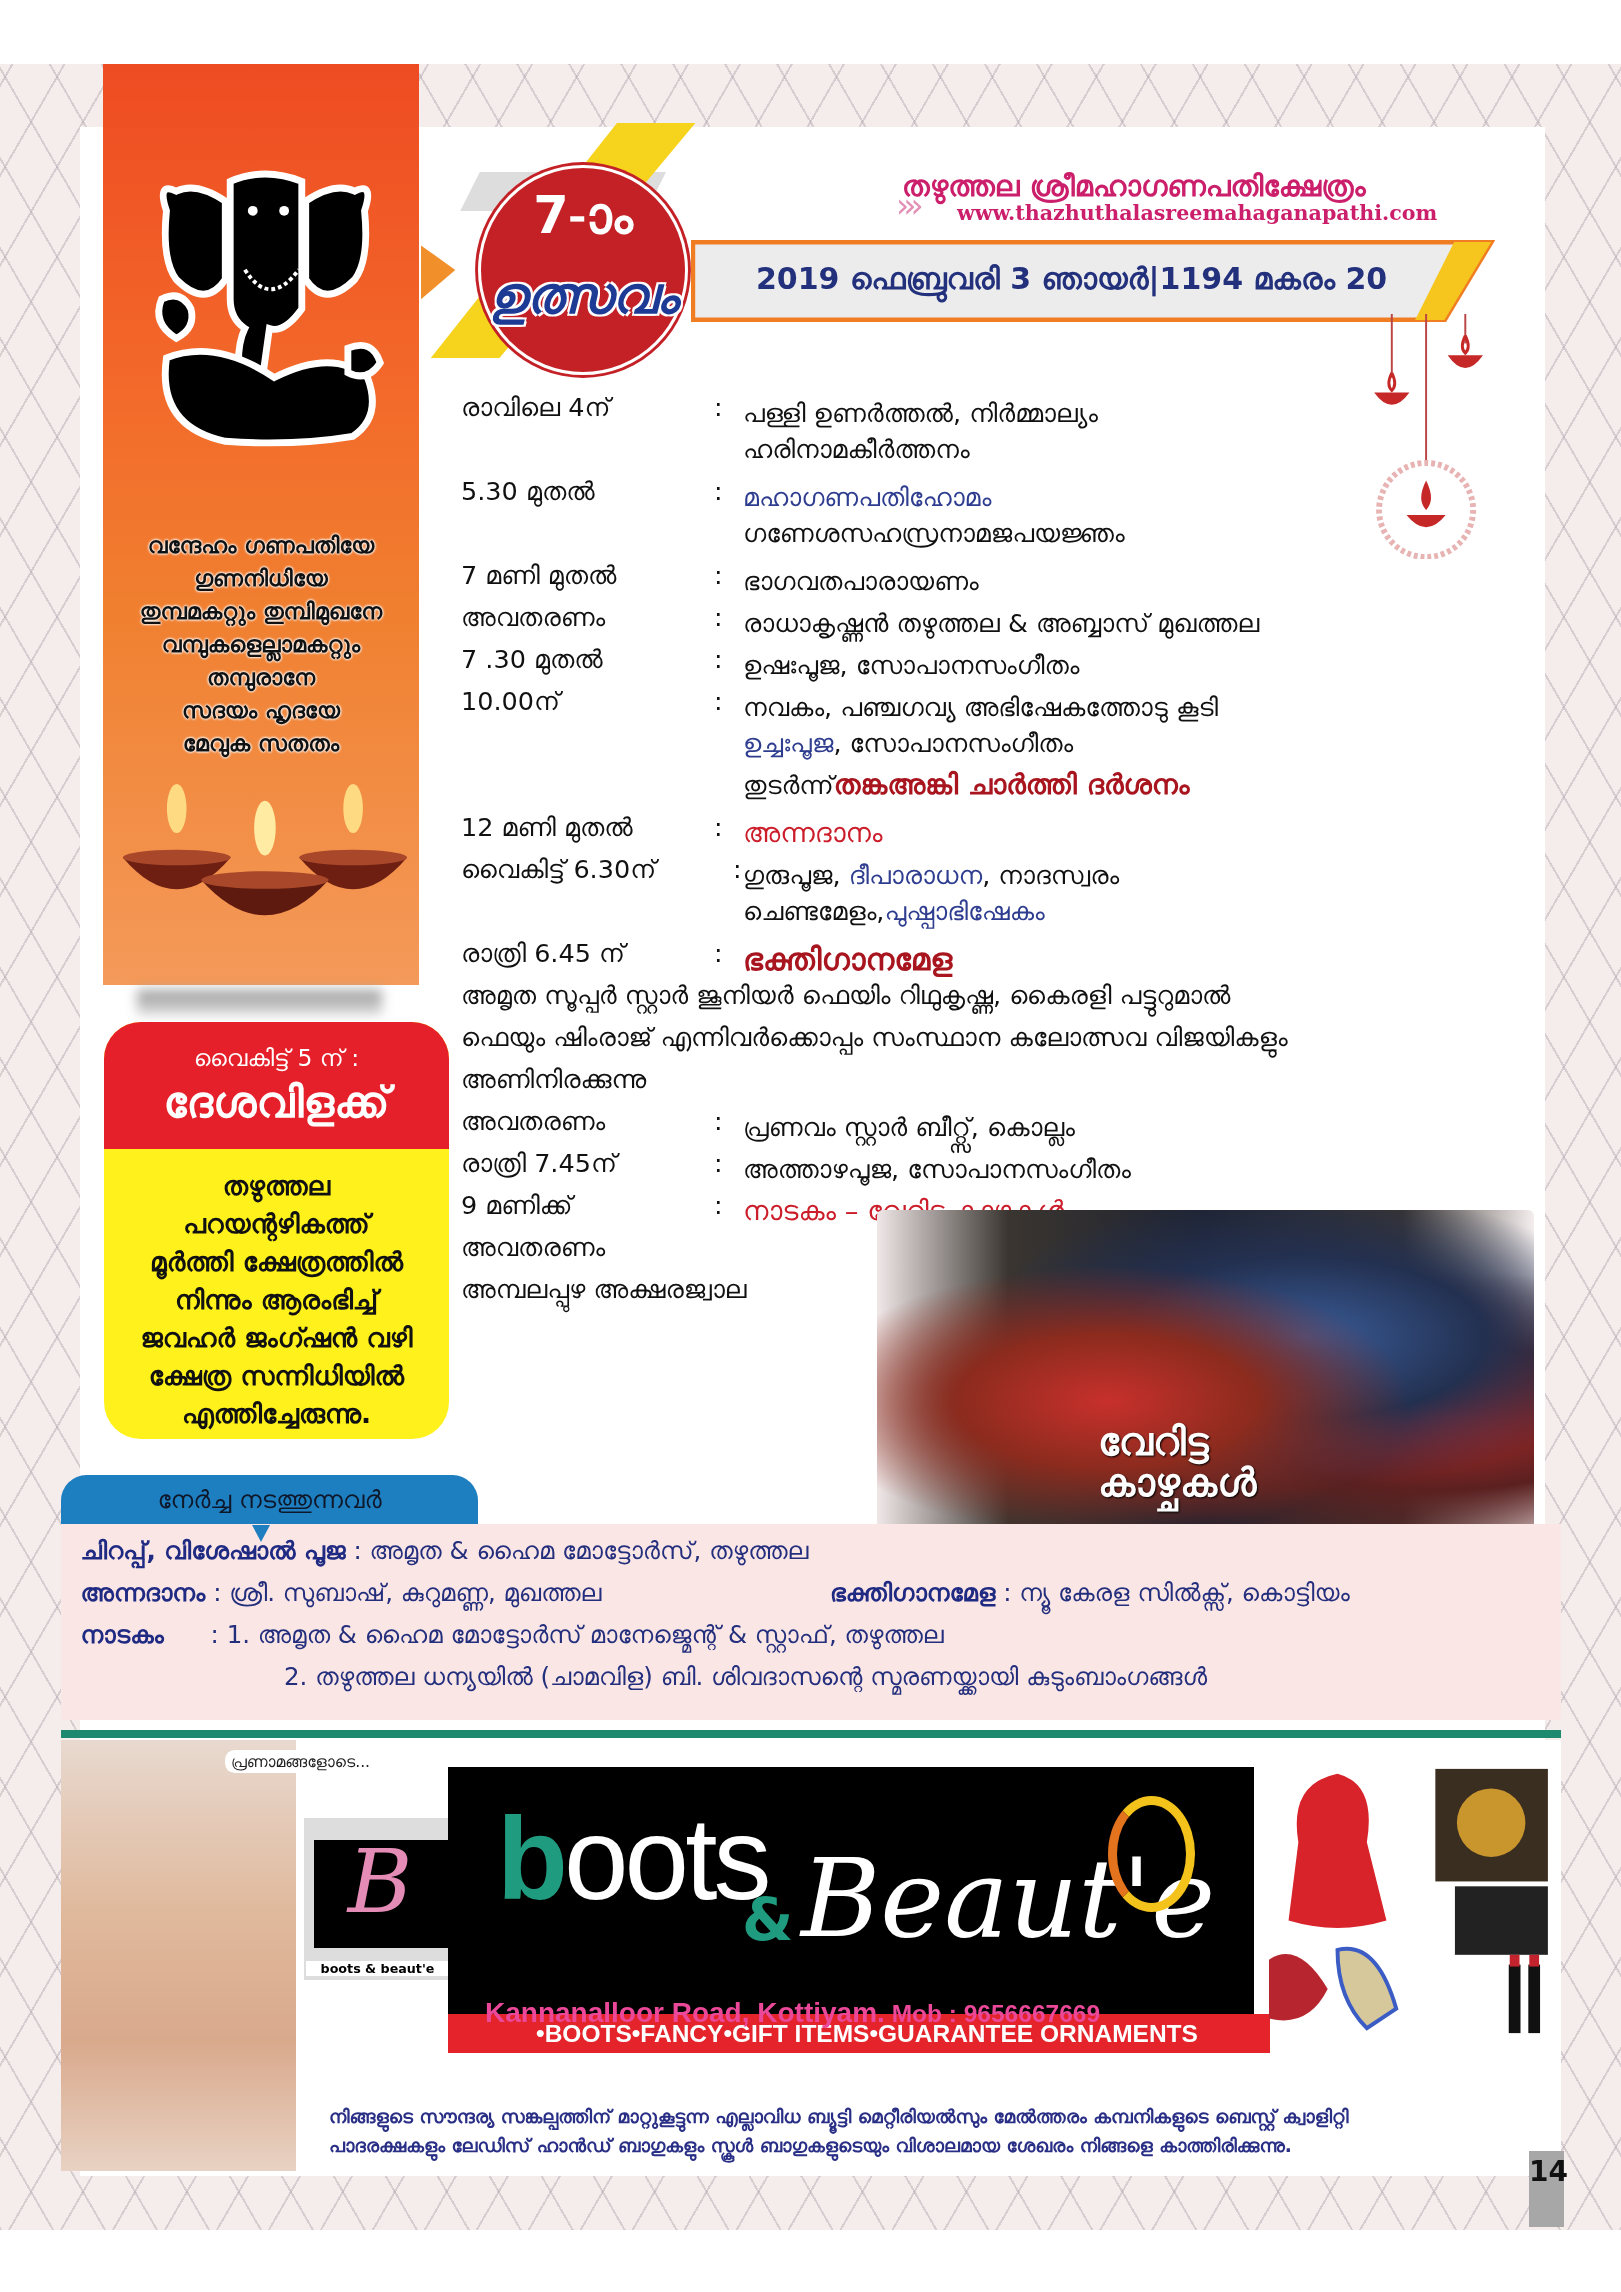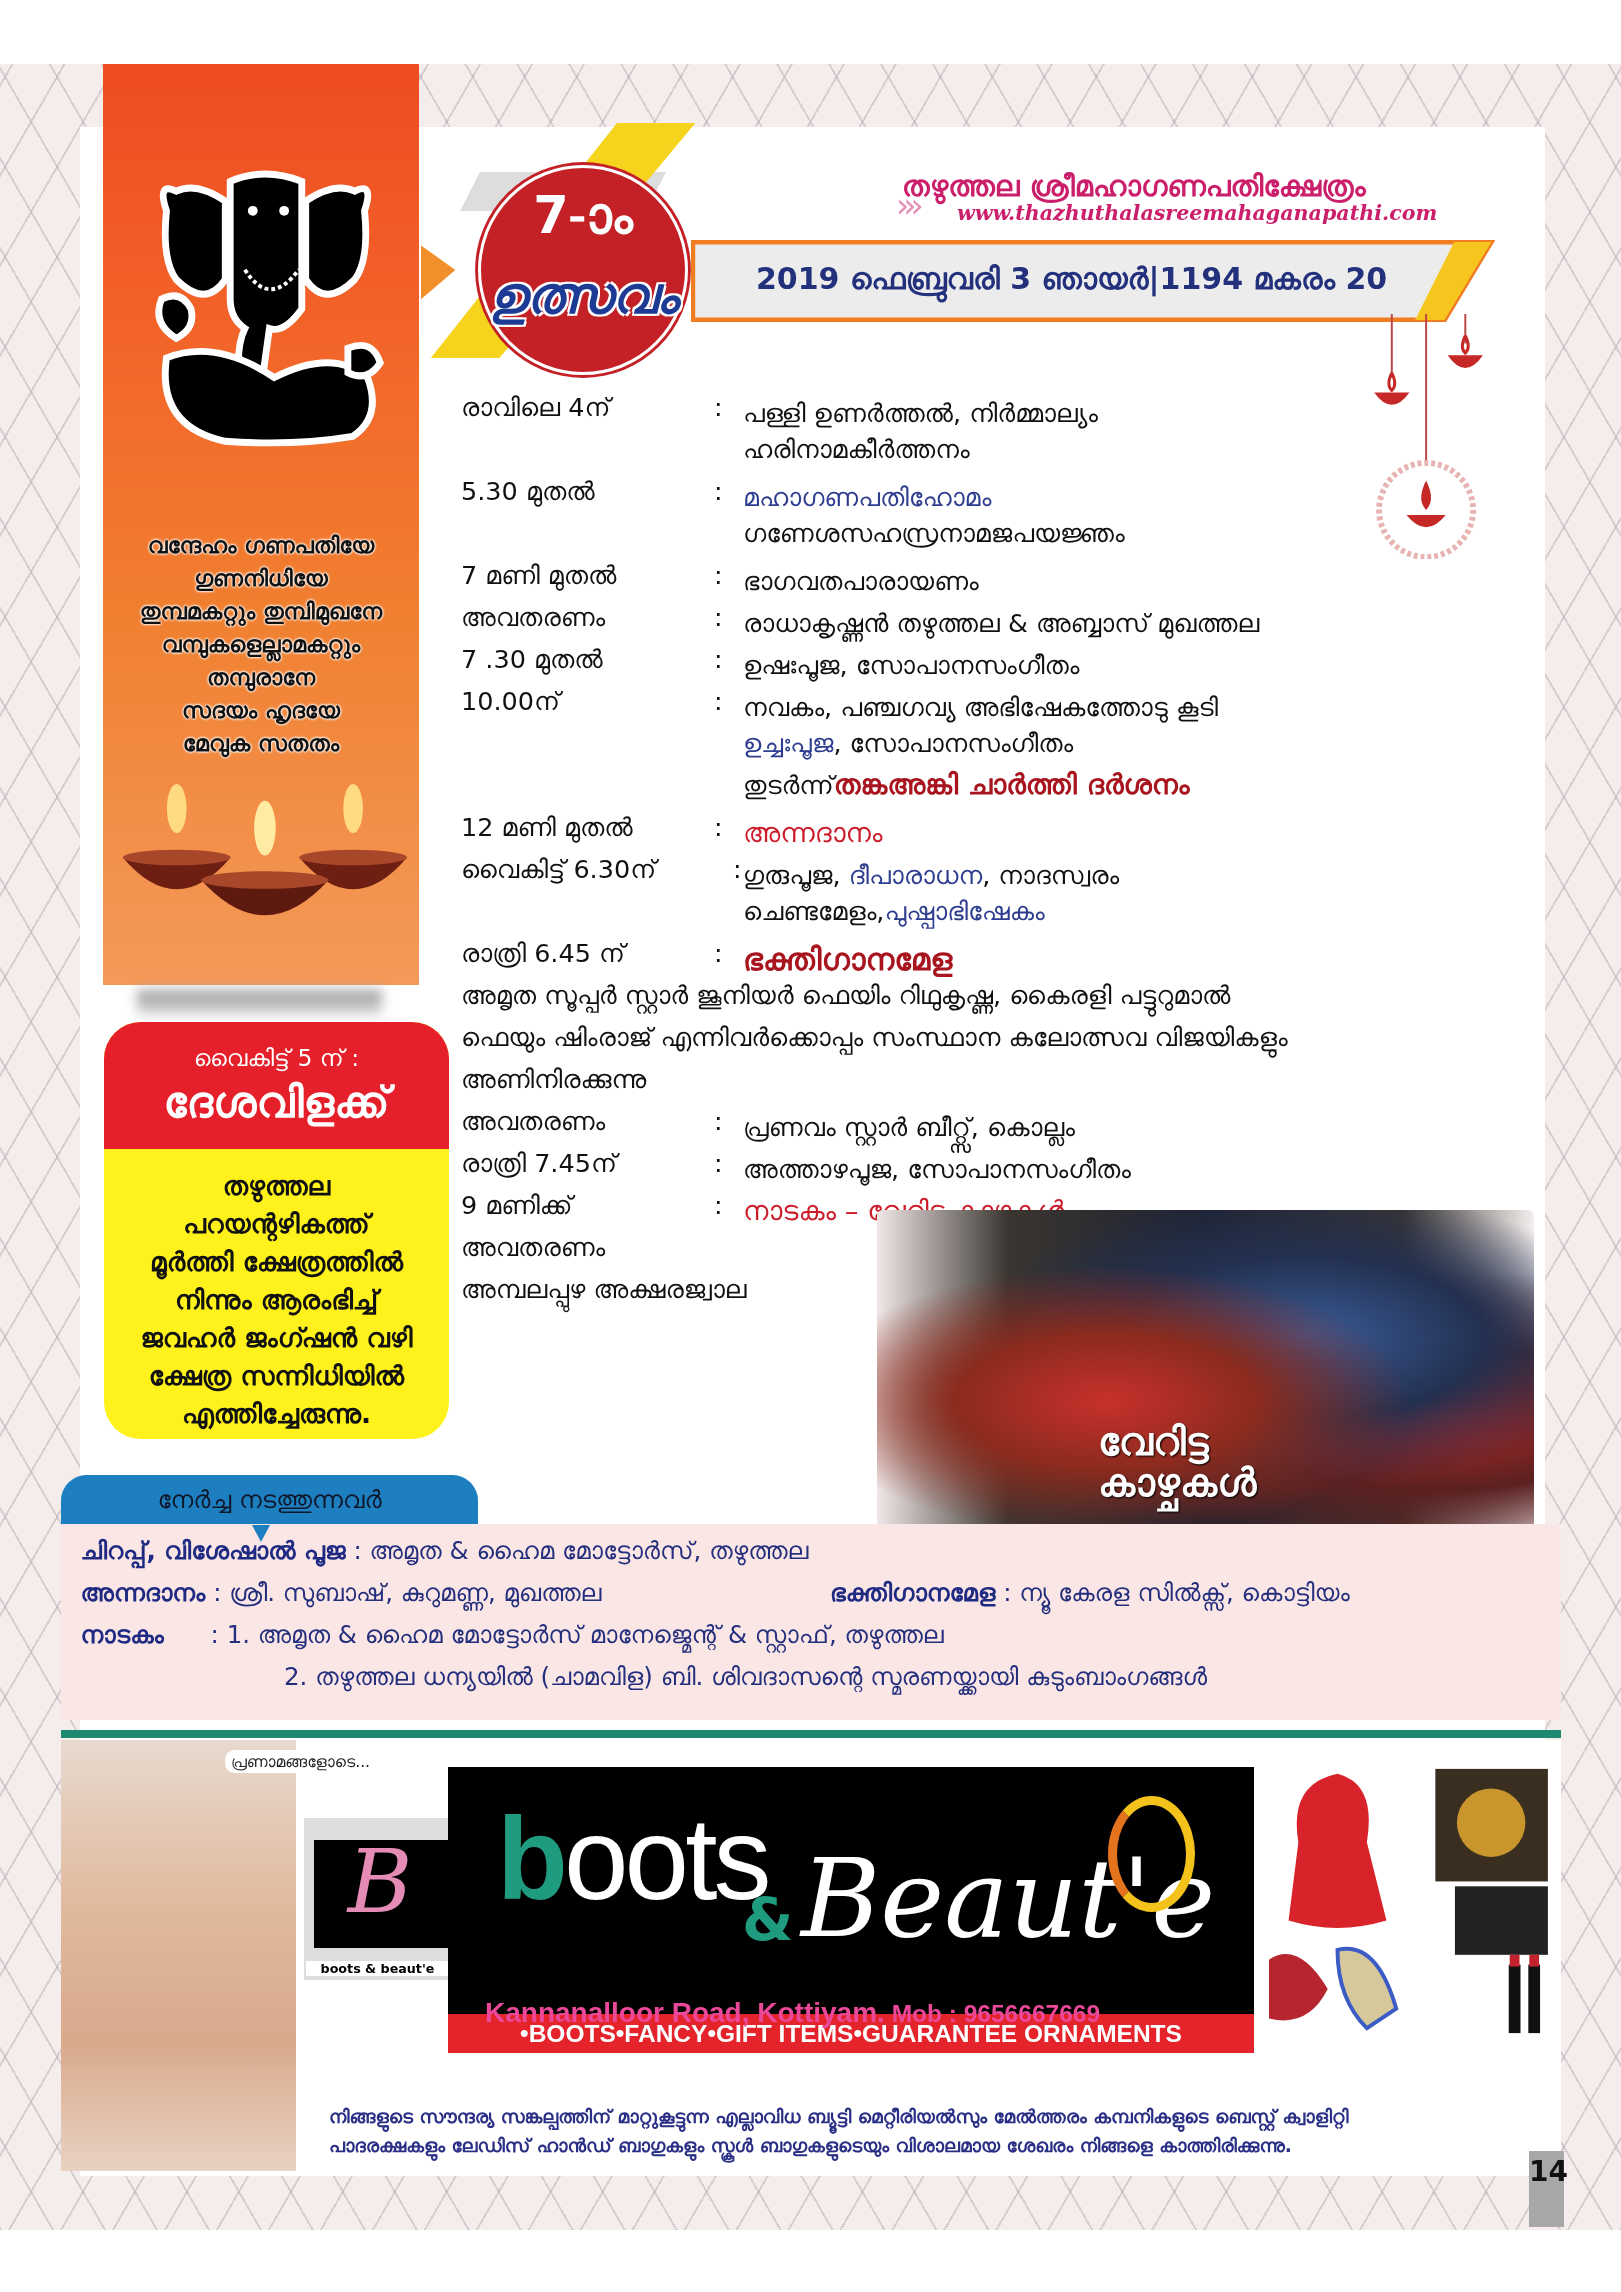--- a/index.html
+++ b/index.html
@@ -21,21 +21,21 @@
   .deshabox .t1{font-size:23.5px;padding-top:21.6px;}
   .deshabox .t2{font-size:43px;font-weight:bold;margin-top:5.9px;}
   .deshabox .body{text-align:center;font-size:26.5px;font-weight:bold;line-height:38px;color:#111;padding-top:17.6px;}
   
   .badge{position:absolute;left:478px;top:165px;width:204px;height:204px;border-radius:50%;background:#c42127;border:3.9px solid #fff;box-shadow:0 0 0 2.9px #c42127;}
   .badge .num{position:absolute;top:17.6px;width:100%;text-align:center;color:#fff;font-size:51px;font-weight:bold;}
   .badge .utsavam{position:absolute;top:98px;left:-9.8px;width:225px;text-align:center;color:#1d3a94;font-size:51px;font-weight:bold;font-style:italic;text-shadow:2px 2px 0 #fff,-2px -2px 0 #fff,2px -2px 0 #fff,-2px 2px 0 #fff;}
   .slash{position:absolute;left:421px;top:113px;width:294px;height:255px;}
   .temple-title{position:absolute;left:902px;top:169px;color:#cc1f6b;font-size:29px;font-weight:bold;}
   .chev{position:absolute;left:896px;top:186px;color:#e38fb5;font-size:33px;letter-spacing:-5.9px;}
-  .temple-url{position:absolute;left:957px;top:201px;color:#cc1f6b;font-family:"DejaVu Serif",serif;font-style:italic;font-weight:bold;font-size:20.6px;}
+  .temple-url{position:absolute;left:957px;top:201px;color:#cc1f6b;font-family:"DejaVu Serif",serif;font-weight:bold;font-size:20.6px;}
   .dateband{position:absolute;left:691px;top:240px;width:804px;height:82px;}
   .dateband svg{position:absolute;left:0;top:0;}
   .datetext{position:absolute;left:756px;top:261px;color:#23317d;font-size:30px;font-weight:bold;}
   .hanging{position:absolute;left:1372px;top:314px;width:118px;height:245px;}
   
   .sched{position:absolute;left:461px;top:386px;width:1059px;font-size:25.5px;color:#111;}
   .row{display:flex;height:42px;align-items:center;}
   .row .time{width:253px;}
   .row .colon{width:29px;}
   .row .val{flex:1;margin-top:12px;}
@@ -66,21 +66,21 @@
   .logo-small{position:absolute;left:304px;top:1818px;width:174px;height:162px;background:#ddd;}
   .logo-small .inner{position:absolute;left:9.8px;top:21.6px;width:147px;height:108px;background:#000;}
   .logo-small .B{position:absolute;left:34px;top:-9.8px;font-size:88px;font-style:italic;color:#e48bb6;font-family:"DejaVu Serif",serif;}
   .logo-small .lbl{position:absolute;left:2px;bottom:3.9px;width:143px;background:#fff;color:#000;font-size:12.7px;font-weight:bold;text-align:center;}
   .banner{position:absolute;left:448px;top:1767px;width:806px;height:247px;background:#000;}
   .banner .boots{position:absolute;left:49px;top:24.5px;font-size:116px;color:#fff;font-family:"Liberation Sans",sans-serif;letter-spacing:-3.9px;}
   .banner .boots .b{color:#1f9c80;font-weight:bold;}
   .banner .amp{position:absolute;left:294px;top:118px;font-size:59px;color:#1f9c80;font-weight:bold;}
   .banner .beaute{position:absolute;left:353px;top:69px;font-size:108px;color:#fff;font-family:"DejaVu Serif",serif;font-style:italic;}
   .banner .mark{position:absolute;right:59px;top:29px;width:69px;height:98px;border:9.8px solid #f4c31b;border-radius:50%;border-left-color:#e4731e;}
-  .redstrip{position:absolute;left:448px;top:2014px;width:806px;height:39px;background:#e4232b;color:#fff;font-weight:bold;font-size:24.5px;display:flex;align-items:center;justify-content:center;font-family:"Liberation Sans",sans-serif;}
+  .redstrip{position:absolute;left:448px;top:2014px;width:806px;height:39px;background:#e4232b;color:#fff;font-weight:bold;font-size:24.5px;display:flex;align-items:center;justify-content:center;font-family:"Liberation Sans",sans-serif;padding-left:16px;}
   .products{position:absolute;left:1259px;top:1764px;width:294px;height:274px;}
   .addr{position:absolute;left:485px;top:1997px;font-family:"Liberation Sans",sans-serif;font-size:28px;font-weight:bold;color:#ec4899;}
   .addr span{font-size:24.5px;}
   .adtext{position:absolute;left:329px;top:2102px;width:1206px;font-size:18.6px;font-weight:bold;color:#2a2f86;line-height:29px;}
   .pagenum{position:absolute;left:1529px;top:2151px;width:35px;height:76px;background:#a7a7a7;color:#111;font-weight:bold;font-size:28px;text-align:center;padding-top:3.9px;box-sizing:border-box;}
 </style>
 </head>
 <body>
 
 <div class="bgpat"></div>

